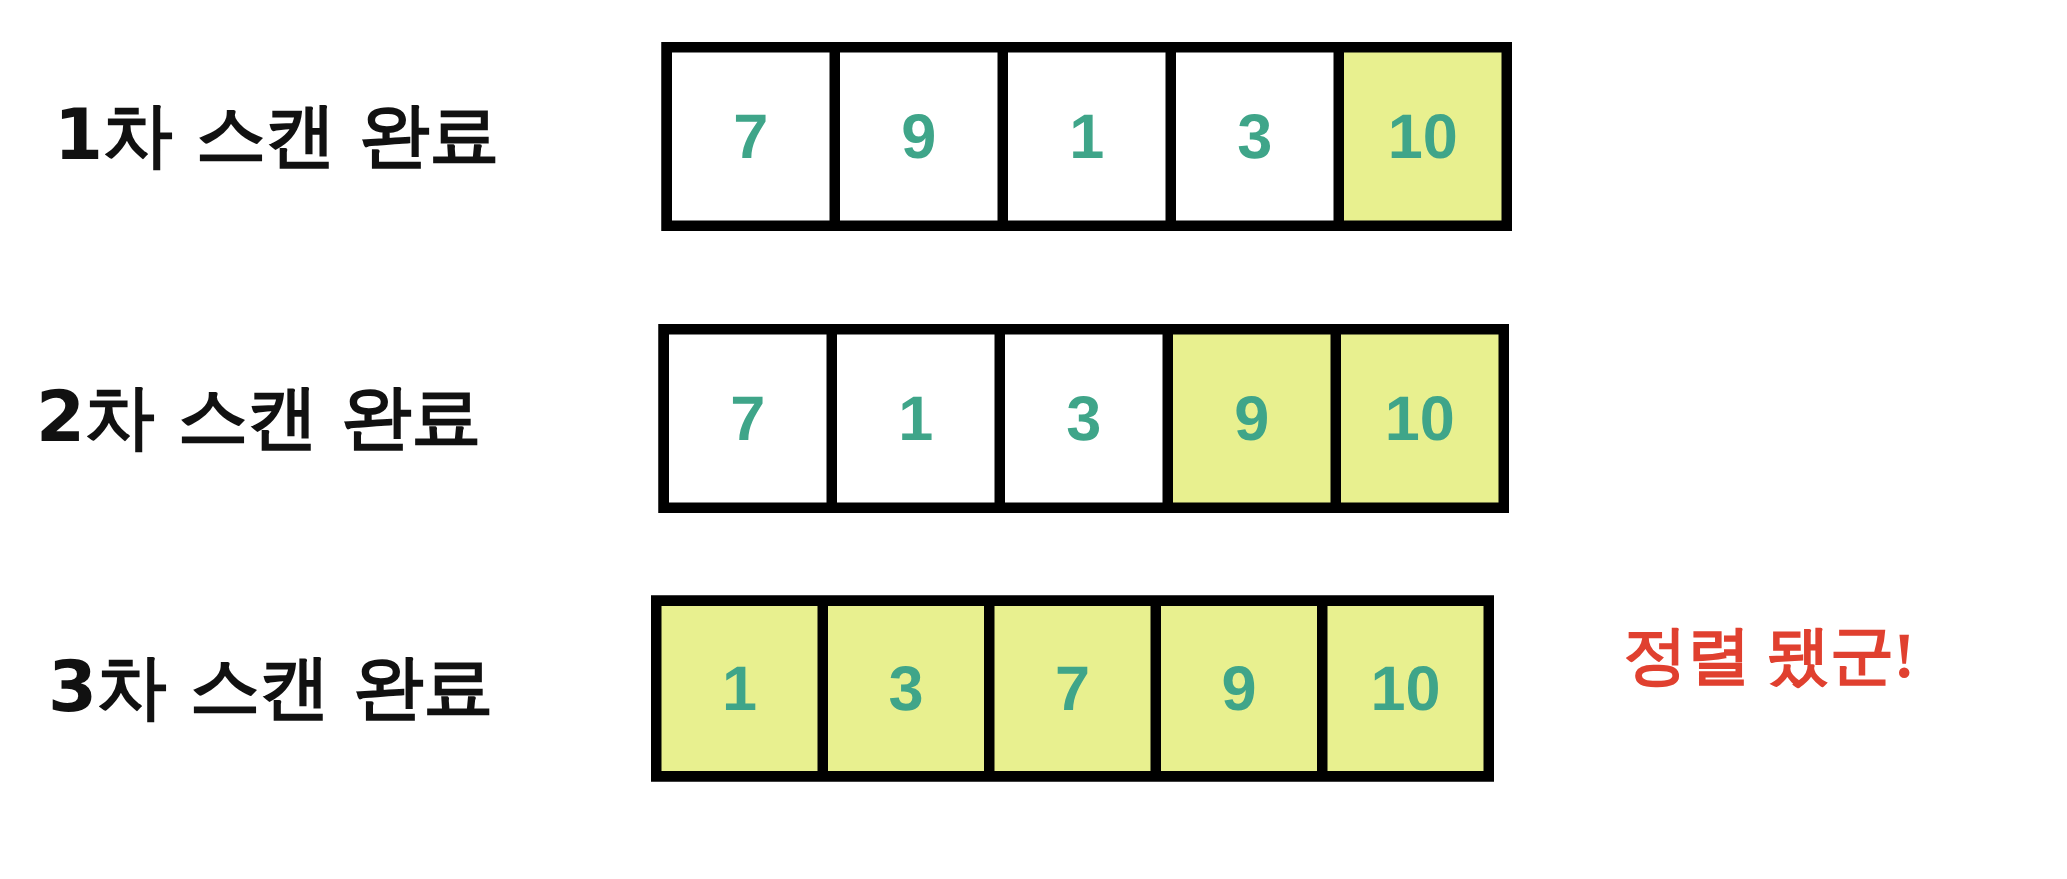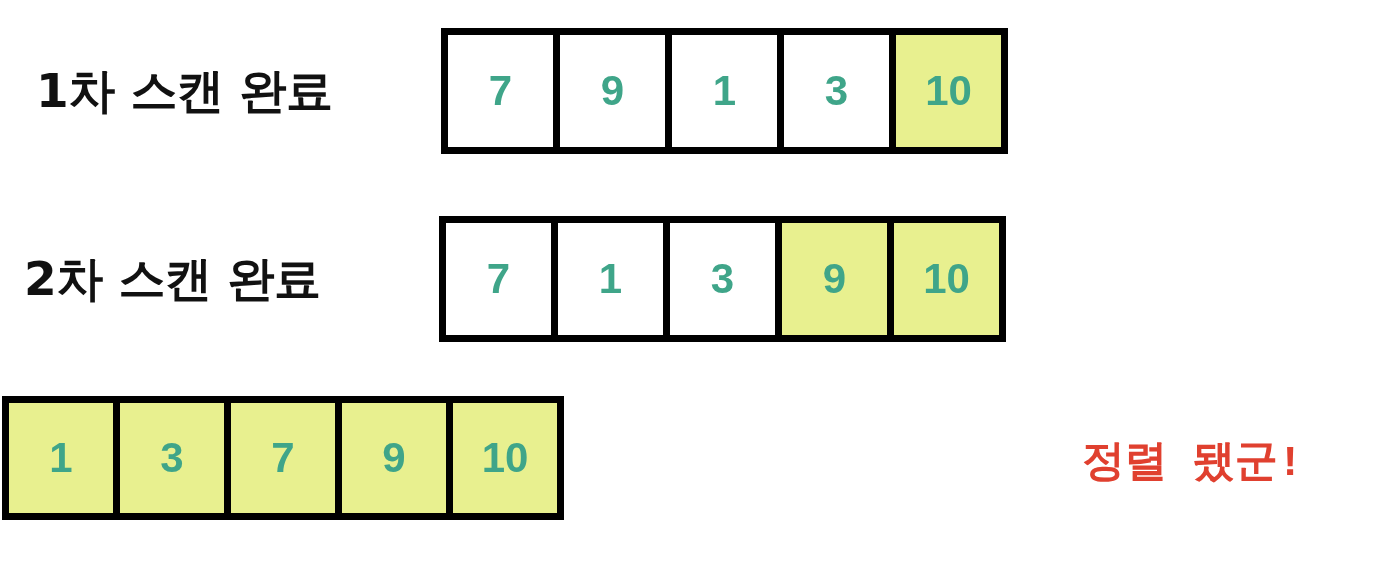--- a/index.html
+++ b/index.html
@@ -82,27 +82,27 @@
   .scan-row.r0 .array-grid { margin-left: 9px; }
   .scan-row.r1 .array-grid { margin-left: 7px; }
   .scan-row.r2 .array-grid { margin-left: 2px; }
   .scan-row.r2 .array-cell { width: 104px; height: 110px; }
   .scan-row.r2 .array-grid { height: 124px; }
 
   
   .done-note {
     position: absolute;
     left: 1082px;
-    top: 432px;
+    top: 408px;
     font-size: 43px;
     font-weight: 700;
     color: #e0402f;
     white-space: nowrap;
     letter-spacing: -0.5px;
-    font-family: Liberation Mono, monospace;
+    font-family: Liberation Serif, serif;
   }
 </style>
 </head>
 <body>
 
 <div id="stage">
 
   <div class="scan-row r0">
     <div class="row-label">1차 스캔 완료</div>
     <div class="array-grid">
@@ -139,20 +139,21 @@
       <div class="array-cell sorted">
         <span class="cell-value">9</span>
       </div>
       <div class="array-cell sorted">
         <span class="cell-value">10</span>
       </div>
     </div>
   </div>
 
   <div class="scan-row r2">
+    <div class="row-label">3차 스캔 완료</div>
     <div class="array-grid">
       <div class="array-cell sorted">
         <span class="cell-value">1</span>
       </div>
       <div class="array-cell sorted">
         <span class="cell-value">3</span>
       </div>
       <div class="array-cell sorted">
         <span class="cell-value">7</span>
       </div>

